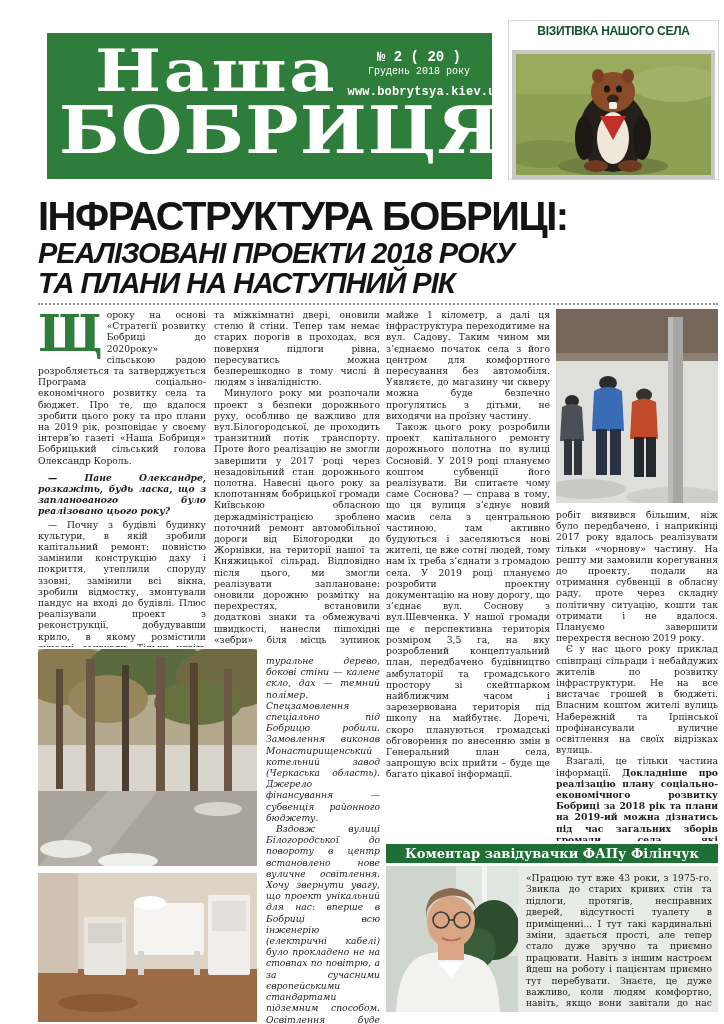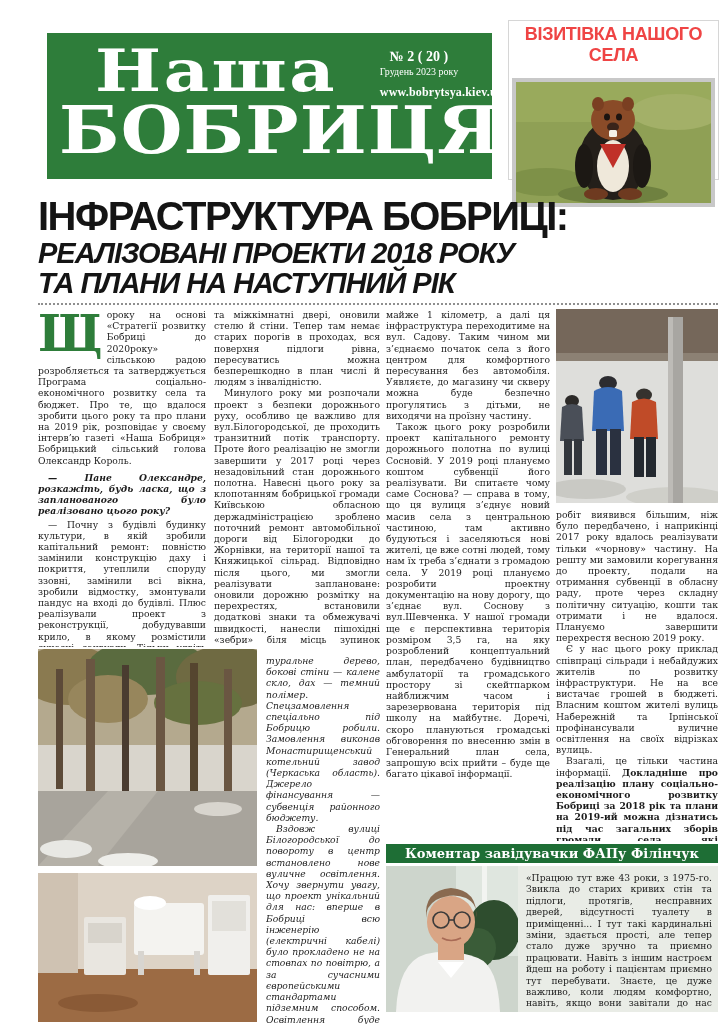--- a/index.html
+++ b/index.html
@@ -10,30 +10,30 @@
   
   .masthead { position:absolute; left:47px; top:33px; width:445px; height:146px;
               background:#2e7d3a; overflow:hidden; }
   .mast-line1 { position:absolute; left:48px; top:2px; color:#fff; font-weight:bold;
                 font-size:56px; letter-spacing:2px; transform:scaleX(1.25) scaleY(1.05);
                 transform-origin:left top; font-family:"DejaVu Serif", serif; }
   .mast-line2 { position:absolute; left:12px; top:58px; color:#fff; font-weight:bold;
                 font-size:60px; letter-spacing:1px; transform:scaleX(1.18) scaleY(1.1);
                 transform-origin:left top; font-family:"DejaVu Serif", serif; }
   .mast-meta { position:absolute; left:288px; top:16px; width:168px; text-align:center;
-               color:#fff; font-family:Liberation Serif, serif; }
+               color:#fff; font-family:Liberation Mono, monospace; }
   .mast-issue { font-size:14px; font-weight:bold; }
   .mast-date  { font-size:10px; margin-top:1px; }
   .mast-site  { font-size:12px; font-weight:bold; margin-top:8px; letter-spacing:0.2px;text-align:right; }
 
   
   .visit-card { position:absolute; left:508px; top:20px; width:211px; height:160px;
                 background:#fff; border:1px solid #d6d6d6; padding:2px 3px; }
-  .visit-title { text-align:center; color:#ef4444; font-family:"Liberation Sans", sans-serif;
-                 font-weight:bold; font-size:18px; letter-spacing:-0.3px; margin:1px 0 12px; }
+  .visit-title { text-align:center; color:#14532d; font-family:"Liberation Sans", sans-serif;
+                 font-weight:bold; font-size:12px; letter-spacing:-0.3px; margin:1px 0 12px; }
   .visit-photo { border:4px solid #c8c8c8; height:129px; overflow:hidden; }
   .visit-photo svg { display:block; }
 
   
   .headline { position:absolute; left:38px; top:194px; width:680px;
               font-family:"Liberation Sans", sans-serif; color:#141414; }
   .hl1 { font-size:40px; font-weight:bold; letter-spacing:-1.5px; line-height:44px; }
   .hl2,.hl3 { font-size:29px; font-weight:bold; letter-spacing:-1px; line-height:30px;font-style:italic; }
   .rule { position:absolute; left:38px; top:303px; width:680px; border-top:2px dotted #8f8f8f; }
 
@@ -74,21 +74,21 @@
 </head>
 <body>
 
 <div class="page">
 
   <div class="masthead">
     <div class="mast-line1">Наша</div>
     <div class="mast-line2">БОБРИЦЯ</div>
     <div class="mast-meta">
       <div class="mast-issue">№ 2 ( 20 )</div>
-      <div class="mast-date">Грудень 2023 року</div>
+      <div class="mast-date">Грудень 2018 року</div>
       <div class="mast-site">www.bobrytsya.kiev.ua</div>
     </div>
   </div>
 
   <div class="visit-card">
     <div class="visit-title">ВІЗИТІВКА НАШОГО СЕЛА</div>
     <div class="visit-photo">
       <svg width="195" height="121" viewBox="0 0 195 121">
         <rect width="195" height="121" fill="#8fa055"></rect>
         <rect y="0" width="195" height="40" fill="#99aa5c"></rect>
@@ -119,21 +119,21 @@
     <div class="hl3">ТА ПЛАНИ НА НАСТУПНИЙ РІК</div>
   </div>
   <div class="rule"></div>
 
   <div class="tcol col1">
       <p class="para nodent"><span class="dropcap">Щ</span><span>ороку на основі «Стратегії розвитку Бобриці до 2020року» сільською радою розробляється та затверджується Програма соціально-економічного розвитку села та бюджет. Про те, що вдалося зробити цього року та про плани на 2019 рік, розповідає у своєму інтерв’ю газеті «Наша Бобриця» Бобрицький сільський голова Олександр Король.</span></p>
       <p class="para question"><span>— Пане Олександре, розкажіть, будь ласка, що з запланованого було реалізовано цього року?</span></p>
       <p class="para"><span>— Почну з будівлі будинку культури, в якій зробили капітальний ремонт: повністю замінили конструкцію даху і покриття, утеплили споруду ззовні, замінили всі вікна, зробили відмостку, змонтували пандус на вході до будівлі. Плюс реалізували проект з реконструкції, добудувавши крило, в якому розмістили сучасні санвузли. Тільки уявіть собі, споруда збудована ще у 1932 році, і тільки зараз в ній з’явилась вбиральня! Це проста, але важлива річ, які створює комфортні умови, перш за все, для наших дітей. Загальна вартість цих робіт склала майже 3 млн грн, реалізований проект був коштом районної субвенції.</span></p>
     </div>
   <div class="tcol col2f">
-      <p class="para nodent"><span>та міжкімнатні двері, оновили стелю й стіни. Тепер там немає старих порогів в проходах, вся поверхня підлоги рівна, пересуватись можна безперешкодно в план числі й людям з інвалідністю.</span></p>
+      <p class="para nodent"><span>та міжкімнатні двері, оновили стелю й стіни. Тепер там немає старих порогів в проходах, вся поверхня підлоги рівна, пересуватись можна безперешкодно в тому числі й людям з інвалідністю.</span></p>
       <p class="para"><span>Минулого року ми розпочали проект з безпеки дорожнього руху, особливо це важливо для вул.Білогородської, де проходить транзитний потік транспорту. Проте його реалізацію не змогли завершити у 2017 році через незадовільний стан дорожнього полотна. Навесні цього року за клопотанням бобрицької громади Київською обласною держадміністрацією зроблено поточний ремонт автомобільної дороги від Білогородки до Жорнівки, на території нашої та Княжицької сільрад. Відповідно після цього, ми змогли реалізувати заплановане: оновили дорожню розмітку на перехрестях, встановили додаткові знаки та обмежувачі швидкості, нанесли пішохідні «зебри» біля місць зупинок громадського транспорту.</span></p>
     </div>
   <div class="tcol col2n">
       <p class="para nodent"><span>туральне дерево, бокові стіни — калене скло, дах — темний полімер. Спецзамовлення спеціально під Бобрицю робили. Замовлення виконав Монастирищенський котельний завод (Черкаська область). Джерело фінансування — субвенція районного бюджету.</span></p>
       <p class="para"><span>Вздовж вулиці Білогородської до повороту в центр встановлено нове вуличне освітлення. Хочу звернути увагу, що проект унікальний для нас: вперше в Бобриці всю інженерію (електричні кабелі) було прокладено не на стовпах по повітрю, а за сучасними європейськими стандартами підземним способом. Освітлення буде світлодіодним, стовпи з оцинкованої сталі. Кошторис склав 1,3 млн грн. Надалі плануємо паралельно до автомобільної дороги, на смузі шириною близько 20 метрів, зробити тут пішохідну та велодоріжки, озеленення — це</span></p>
     </div>
   <div class="tcol col3">
       <p class="para nodent"><span>майже 1 кілометр, а далі ця інфраструктура переходитиме на вул. Садову. Таким чином ми з’єднаємо початок села з його центром для комфортного пересування без автомобіля. Уявляєте, до магазину чи скверу можна буде безпечно прогулятись з дітьми, не виходячи на проїзну частину.</span></p>
       <p class="para"><span>Також цього року розробили проект капітального ремонту дорожнього полотна по вулиці Сосновій. У 2019 році плануємо коштом субвенції його реалізувати. Ви спитаєте чому саме Соснова? — справа в тому, що ця вулиця з’єднує новий масив села з центральною частиною, там активно будуються і заселяються нові жителі, це вже сотні людей, тому нам їх треба з’єднати з громадою села. У 2019 році плануємо розробити проектну документацію на нову дорогу, що з’єднає вул. Соснову з вул.Шевченка. У нашої громади ще є перспективна територія розміром 3,5 га, на яку розроблений концептуальний план, передбачено будівництво амбулаторії та громадського простору зі скейтпарком найближчим часом і зарезервована територія під школу на майбутнє. Доречі, скоро плануються громадські обговорення по внесенню змін в Генеральний план села, запрошую всіх прийти – буде ще багато цікавої інформації.</span></p>
     </div>

